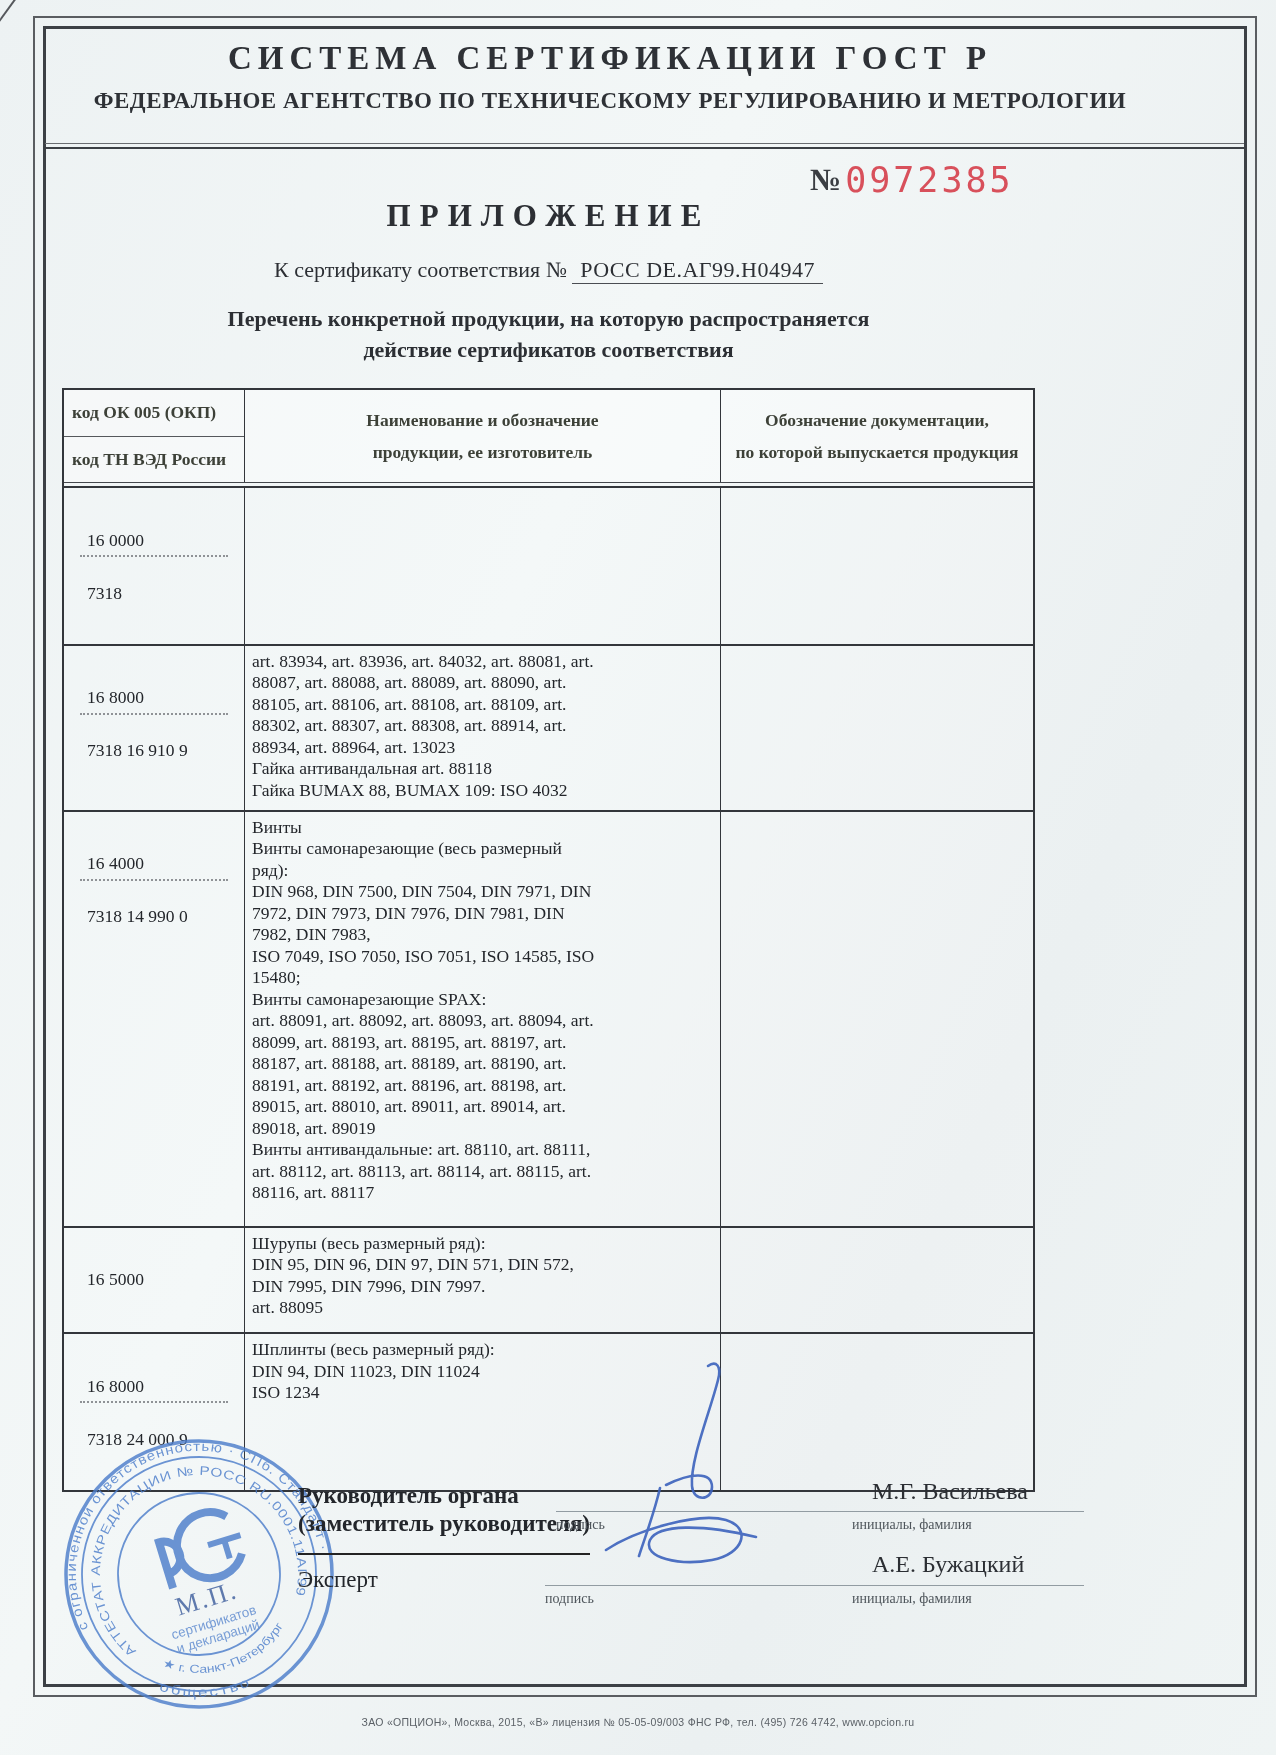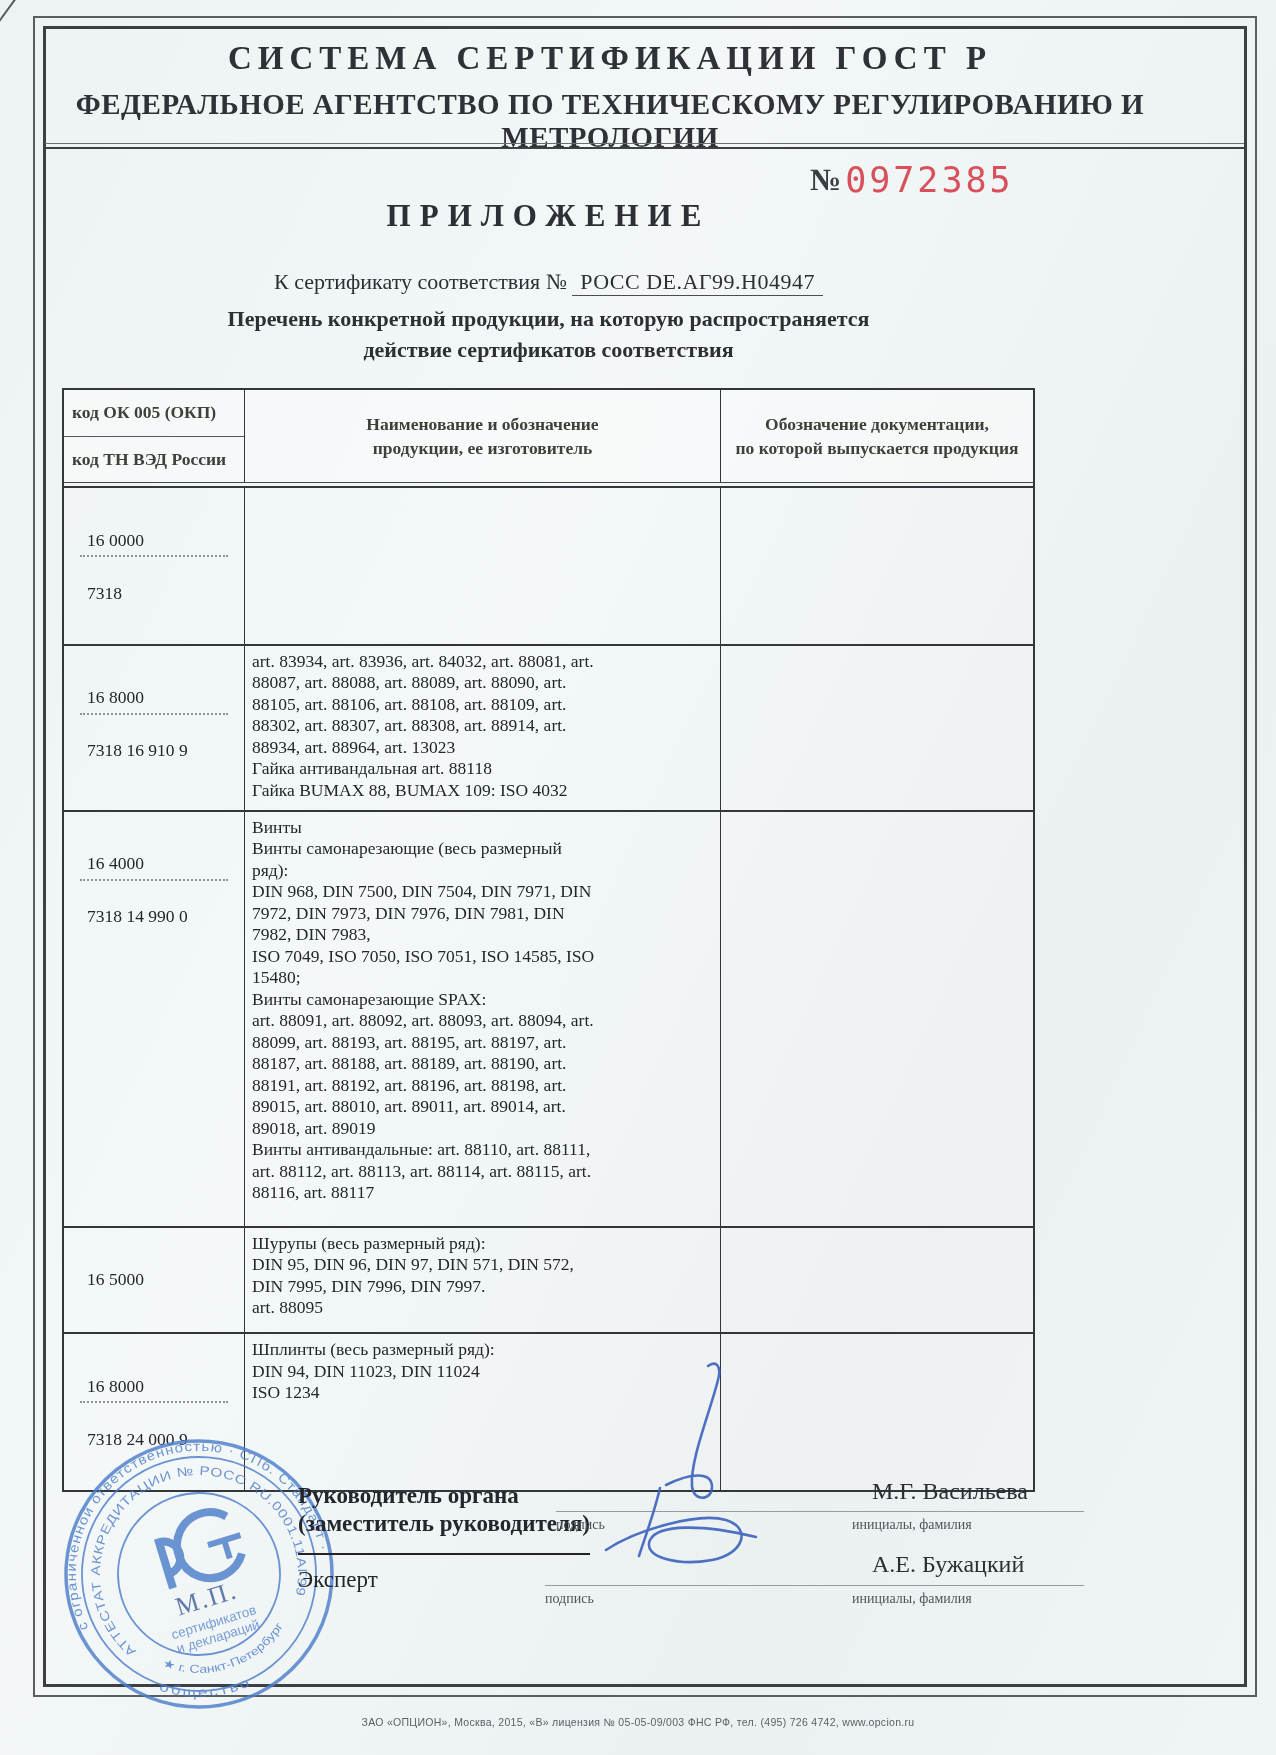--- a/index.html
+++ b/index.html
@@ -8,39 +8,39 @@
     background:linear-gradient(115deg,#edf2f3 0%,#f3f7f7 38%,#ebf0f1 72%,#eff4f4 100%);
     font-family:"Liberation Serif", serif; color:#23262b;
   }
   .abs{position:absolute;}
   .frame-outer{left:33px; top:16px; width:1224px; height:1681px; border:2px solid #5a5d61; box-sizing:border-box;}
   .frame-inner{left:43px; top:26px; width:1204px; height:1661px; border:3px solid #3c4045; box-sizing:border-box;}
   .corner-mark{left:2px; top:-10px; width:2px; height:52px; background:#55585c; transform:rotate(36deg);}
   .hdr-rule-a{left:45px; top:143px; width:1199px; height:0; border-top:1.5px solid #6a6d71;}
   .hdr-rule-b{left:45px; top:147px; width:1199px; height:0; border-top:2.5px solid #3c4045;}
   .h1{left:20px; top:40px; width:1180px; text-align:center; font-size:33px; font-weight:bold; letter-spacing:6px; color:#2e3136;}
-  .h2{left:20px; top:88px; width:1180px; text-align:center; font-size:29px; font-weight:bold; letter-spacing:0.5px; color:#2e3136;}
+  .h2{left:20px; top:88px; width:1180px; text-align:center; font-size:23px; font-weight:bold; letter-spacing:0.5px; color:#2e3136;}
   .docnum{left:810px; top:160px; white-space:nowrap;}
   .docnum .no{font-size:31px; font-weight:bold; color:#3b3e43;}
   .docnum .digits{font-family:"DejaVu Sans Mono", monospace; font-size:35px; color:#d8505b; letter-spacing:3px; vertical-align:-2px;}
   .title{left:62px; top:198px; width:973px; text-align:center; font-size:31px; font-weight:bold; letter-spacing:9px; color:#2c2f34;}
-  .certline{left:62px; top:269px; width:973px; text-align:center; font-size:22px; color:#2c2f34;}
+  .certline{left:62px; top:257px; width:973px; text-align:center; font-size:22px; color:#2c2f34;}
   .certline .num{border-bottom:1.6px solid #4a4d52; padding:0 8px 1px 8px; letter-spacing:0.5px;}
   .sub1{left:62px; top:306px; width:973px; text-align:center; font-size:22px; font-weight:bold; color:#2c2f34;}
   .sub2{left:62px; top:337px; width:973px; text-align:center; font-size:22px; font-weight:bold; color:#2c2f34;}
 
   
   .tbl{left:62px; top:388px; width:973px; border:2px solid #33363b; box-sizing:border-box; background:rgba(255,255,255,0.12);}
   .trow{display:grid; grid-template-columns:181px 476px 1fr;}
   .thead{border-bottom:1.5px solid #45484d; background:rgba(255,255,255,0.35); min-height:92px;}
   .tgap{height:3px; border-bottom:2px solid #33363b;}
   .cell{border-right:1.6px solid #33363b; box-sizing:border-box; font-size:17.5px; line-height:21.5px; padding:5px 4px 7px 7px; white-space:pre-line;}
   .cell:last-child{border-right:none;}
   .trow + .trow{border-top:2px solid #33363b;}
-  .hc{display:flex; align-items:center; justify-content:center; text-align:center; font-weight:bold; font-size:17.5px; line-height:24px; color:#3d4138; padding:4px;}
+  .hc{display:flex; align-items:center; justify-content:center; text-align:center; font-weight:bold; font-size:17.5px; line-height:32px; color:#3d4138; padding:4px;}
   .hc1{display:flex; flex-direction:column; justify-content:stretch; padding:0;}
   .hc1 .half{flex:1; display:flex; align-items:center; padding-left:8px; font-weight:bold; font-size:17.5px; color:#3d4138;}
   .hc1 .half.top{border-bottom:1.5px solid #55585c;}
   .codes{padding:16px;}
   .code1{display:block; padding:4px 0 4px 7px; font-size:17.5px;}
   .code1.dotted{border-bottom:2px dotted #8f9296;}
   .code2{display:block; padding:4px 0 2px 7px; font-size:17.5px;}
   .r1{min-height:50px;} .r2{min-height:164px;} .r3{min-height:414px;} .r4{min-height:100px;} .r5{min-height:78px;}
 
   

